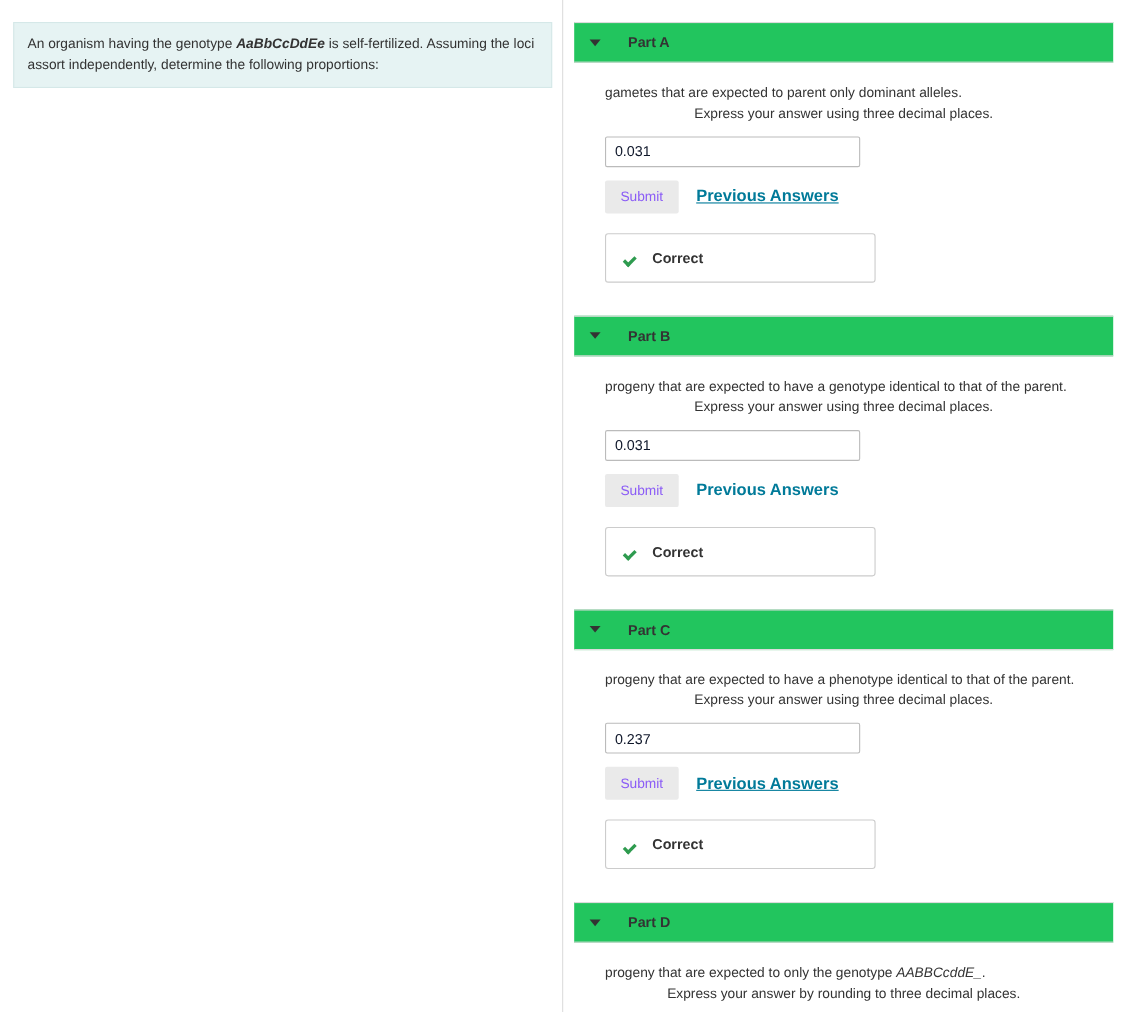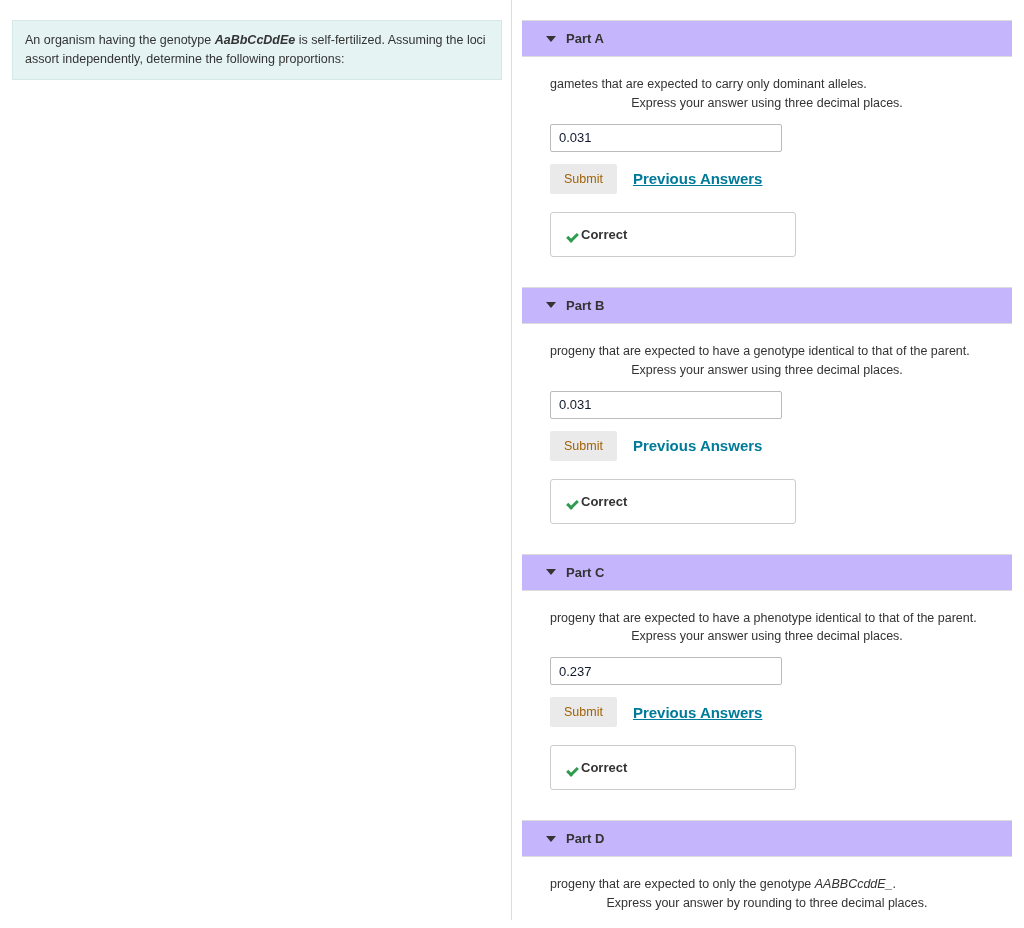--- a/index.html
+++ b/index.html
@@ -38,27 +38,27 @@
     background: #e6f3f3;
     border: 1px solid #d5e8e8;
     padding: 10px 12px;
     font-size: 12.5px;
     line-height: 1.5;
   }
   .prompt-box .geno { font-style: italic; font-weight: bold; text-align: center; }
 
   .part-block { margin-bottom: 30px; }
   .part-header {
-    background: #c4b5fd;
+    background: #22c55e;
     border-top: 1px solid #dcdcdc;
     border-bottom: 1px solid #dcdcdc;
-    padding: 10px 24px;
+    padding: 10px 14px;
     display: flex;
     align-items: center;
-    gap: 10px;
+    gap: 25px;
   }
   .part-header .tri {
     width: 0; height: 0;
     border-left: 5px solid transparent;
     border-right: 5px solid transparent;
     border-top: 6px solid #333;
   }
   .part-title { font-weight: bold; font-size: 13px; }
   .part-body { padding: 18px 28px 0 28px; }
   .q-text { font-size: 12.5px; line-height: 1.5; }
@@ -71,21 +71,21 @@
     border-radius: 2px;
     padding: 4px 8px;
     font-size: 13px;
     font-family: inherit;
     color: #0f172a;
   }
 
   .action-row { margin-top: 12px; display: flex; align-items: center; gap: 16px; }
   .btn-submit-disabled {
     background: #eaeaea;
-    color: #a16207;
+    color: #8b5cf6;
     border: none;
     padding: 8px 14px;
     font-size: 12.5px;
     border-radius: 2px;
   }
   .link {
     color: #007a99;
     font-size: 15px;
     font-weight: bold;
     text-decoration: none;
@@ -93,20 +93,21 @@
   .link.und { text-decoration: underline; }
 
   .feedback-box {
     margin-top: 18px;
     border: 1px solid #ccc;
     border-radius: 3px;
     padding: 14px 16px;
     width: 246px;
     display: flex;
     align-items: center;
+    gap: 12px;
   }
   .check-icon {
     width: 14px; height: 14px;
     position: relative;
   }
   .check-icon::before {
     content: "";
     position: absolute;
     left: 2px; top: 4px;
     width: 4px; height: 8px;
@@ -131,21 +132,21 @@
   </div>
 
   <div class="right-col">
 
     <div class="part-block">
       <div class="part-header">
         <div class="tri"></div>
         <div class="part-title">Part A</div>
       </div>
       <div class="part-body">
-        <div class="q-text">gametes that are expected to carry only dominant alleles.</div>
+        <div class="q-text">gametes that are expected to parent only dominant alleles.</div>
         <div class="instr">Express your answer using three decimal places.</div>
         <input class="answer-input" value="0.031" style="">
         <div class="action-row">
           <button class="btn-submit-disabled">Submit</button>
           <a class="link und" href="#">Previous Answers</a>
         </div>
         <div class="feedback-box">
           <div class="check-icon"></div>
           <div class="fb-text">Correct</div>
         </div>

